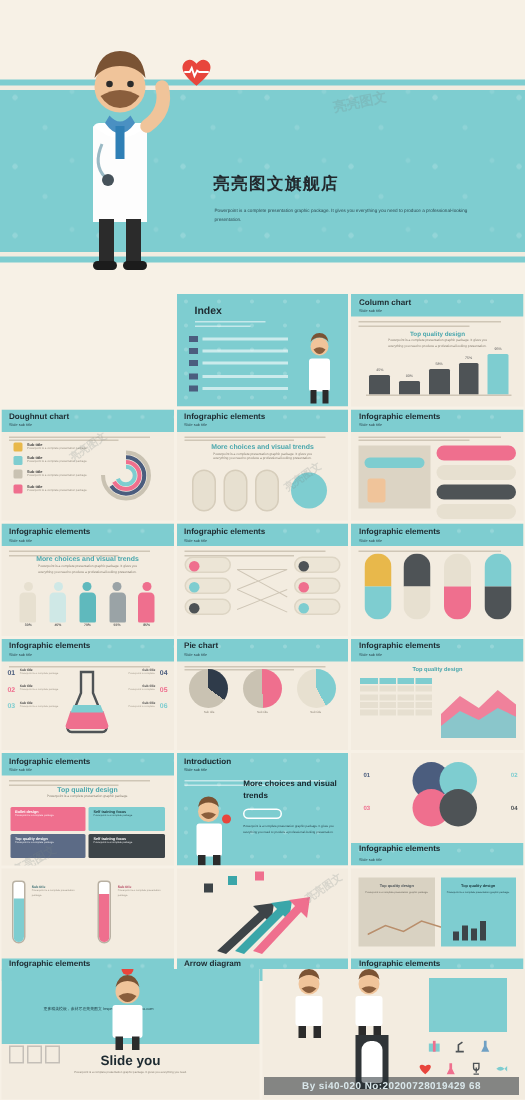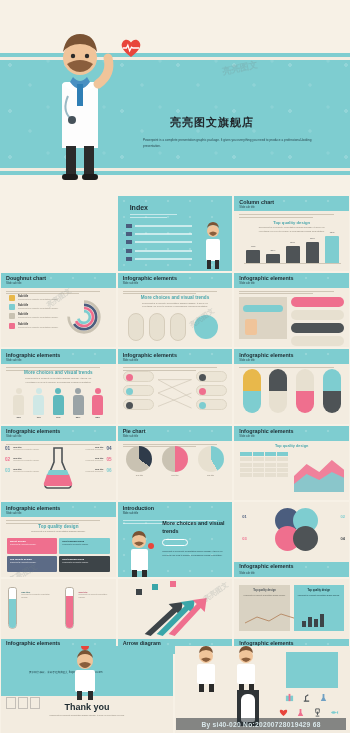--- a/index.html
+++ b/index.html
@@ -27,21 +27,21 @@
     content:""; position:absolute; left:0; width:100%; height:3px; background:#f3ece0;
   }
   .hero-band:before { top:4px; }
   .hero-band:after { bottom:4px; }
   .hero-title {
     position:absolute; left:140px; top:90px;
     font-size:24px; font-weight:bold; color:#20262b; letter-spacing:-.4px;
   }
   .hero-sub {
     position:absolute; left:142px; top:115px;
-    font-size:11px; font-weight:bold; color:#22282d; letter-spacing:1px;margin-left:28px;
+    font-size:11px; font-weight:bold; color:#22282d; letter-spacing:1px;
   }
   .hero-desc {
     position:absolute; left:143px; top:138px; width:175px;
     font-size:3.1px; line-height:1.9; color:#2b4a52;
   }
   .heart {
     position:absolute; left:120px; top:38px; width:22px; height:20px;
   }
   .doctor { position:absolute; left:40px; top:22px; width:80px; height:164px; }
 
@@ -800,21 +800,21 @@
 qhaoji.taobao.com</div>
       <svg style="position:absolute;left:64px;top:-2px;width:40px;height:58px" viewBox="0 0 40 58">
         <circle cx="20" cy="2" r="4" fill="#e8453c"></circle>
         <rect x="10" y="26" width="20" height="22" rx="2" fill="#fff"></rect>
         <circle cx="20" cy="17" r="8" fill="#f0c49a"></circle>
         <path d="M12 14 q2 -8 8 -8 q6 0 8 8 q-3 -4 -8 -4 q-5 0 -8 4z" fill="#7a5334"></path>
         <path d="M14 20 q6 -4 12 0 q-3 4 -6 4 q-3 0 -6 -4z" fill="#8a5e3c"></path>
         <rect x="12" y="47" width="5" height="9" fill="#2b2b2b"></rect>
         <rect x="23" y="47" width="5" height="9" fill="#2b2b2b"></rect>
       </svg>
-      <div class="thanks-h">Thank you</div>
+      <div class="thanks-h">Slide you</div>
       <div class="thanks-p">Powerpoint is a complete presentation graphic package. It gives you everything you need.</div>
     </div>
 
     <div class="assets">
       <svg style="position:absolute;left:14px;top:-4px;width:34px;height:52px" viewBox="0 0 34 52">
         <rect x="8" y="22" width="18" height="20" rx="2" fill="#fff"></rect>
         <circle cx="17" cy="14" r="7" fill="#f0c49a"></circle>
         <path d="M10 11 q1 -7 7 -7 q6 0 7 7 q-3 -3 -7 -3 q-4 0 -7 3z" fill="#7a5334"></path>
         <path d="M12 17 q5 -3 10 0 q-3 3 -5 3 q-2 0 -5 -3z" fill="#8a5e3c"></path>
         <rect x="10" y="42" width="5" height="8" fill="#2b2b2b"></rect>

